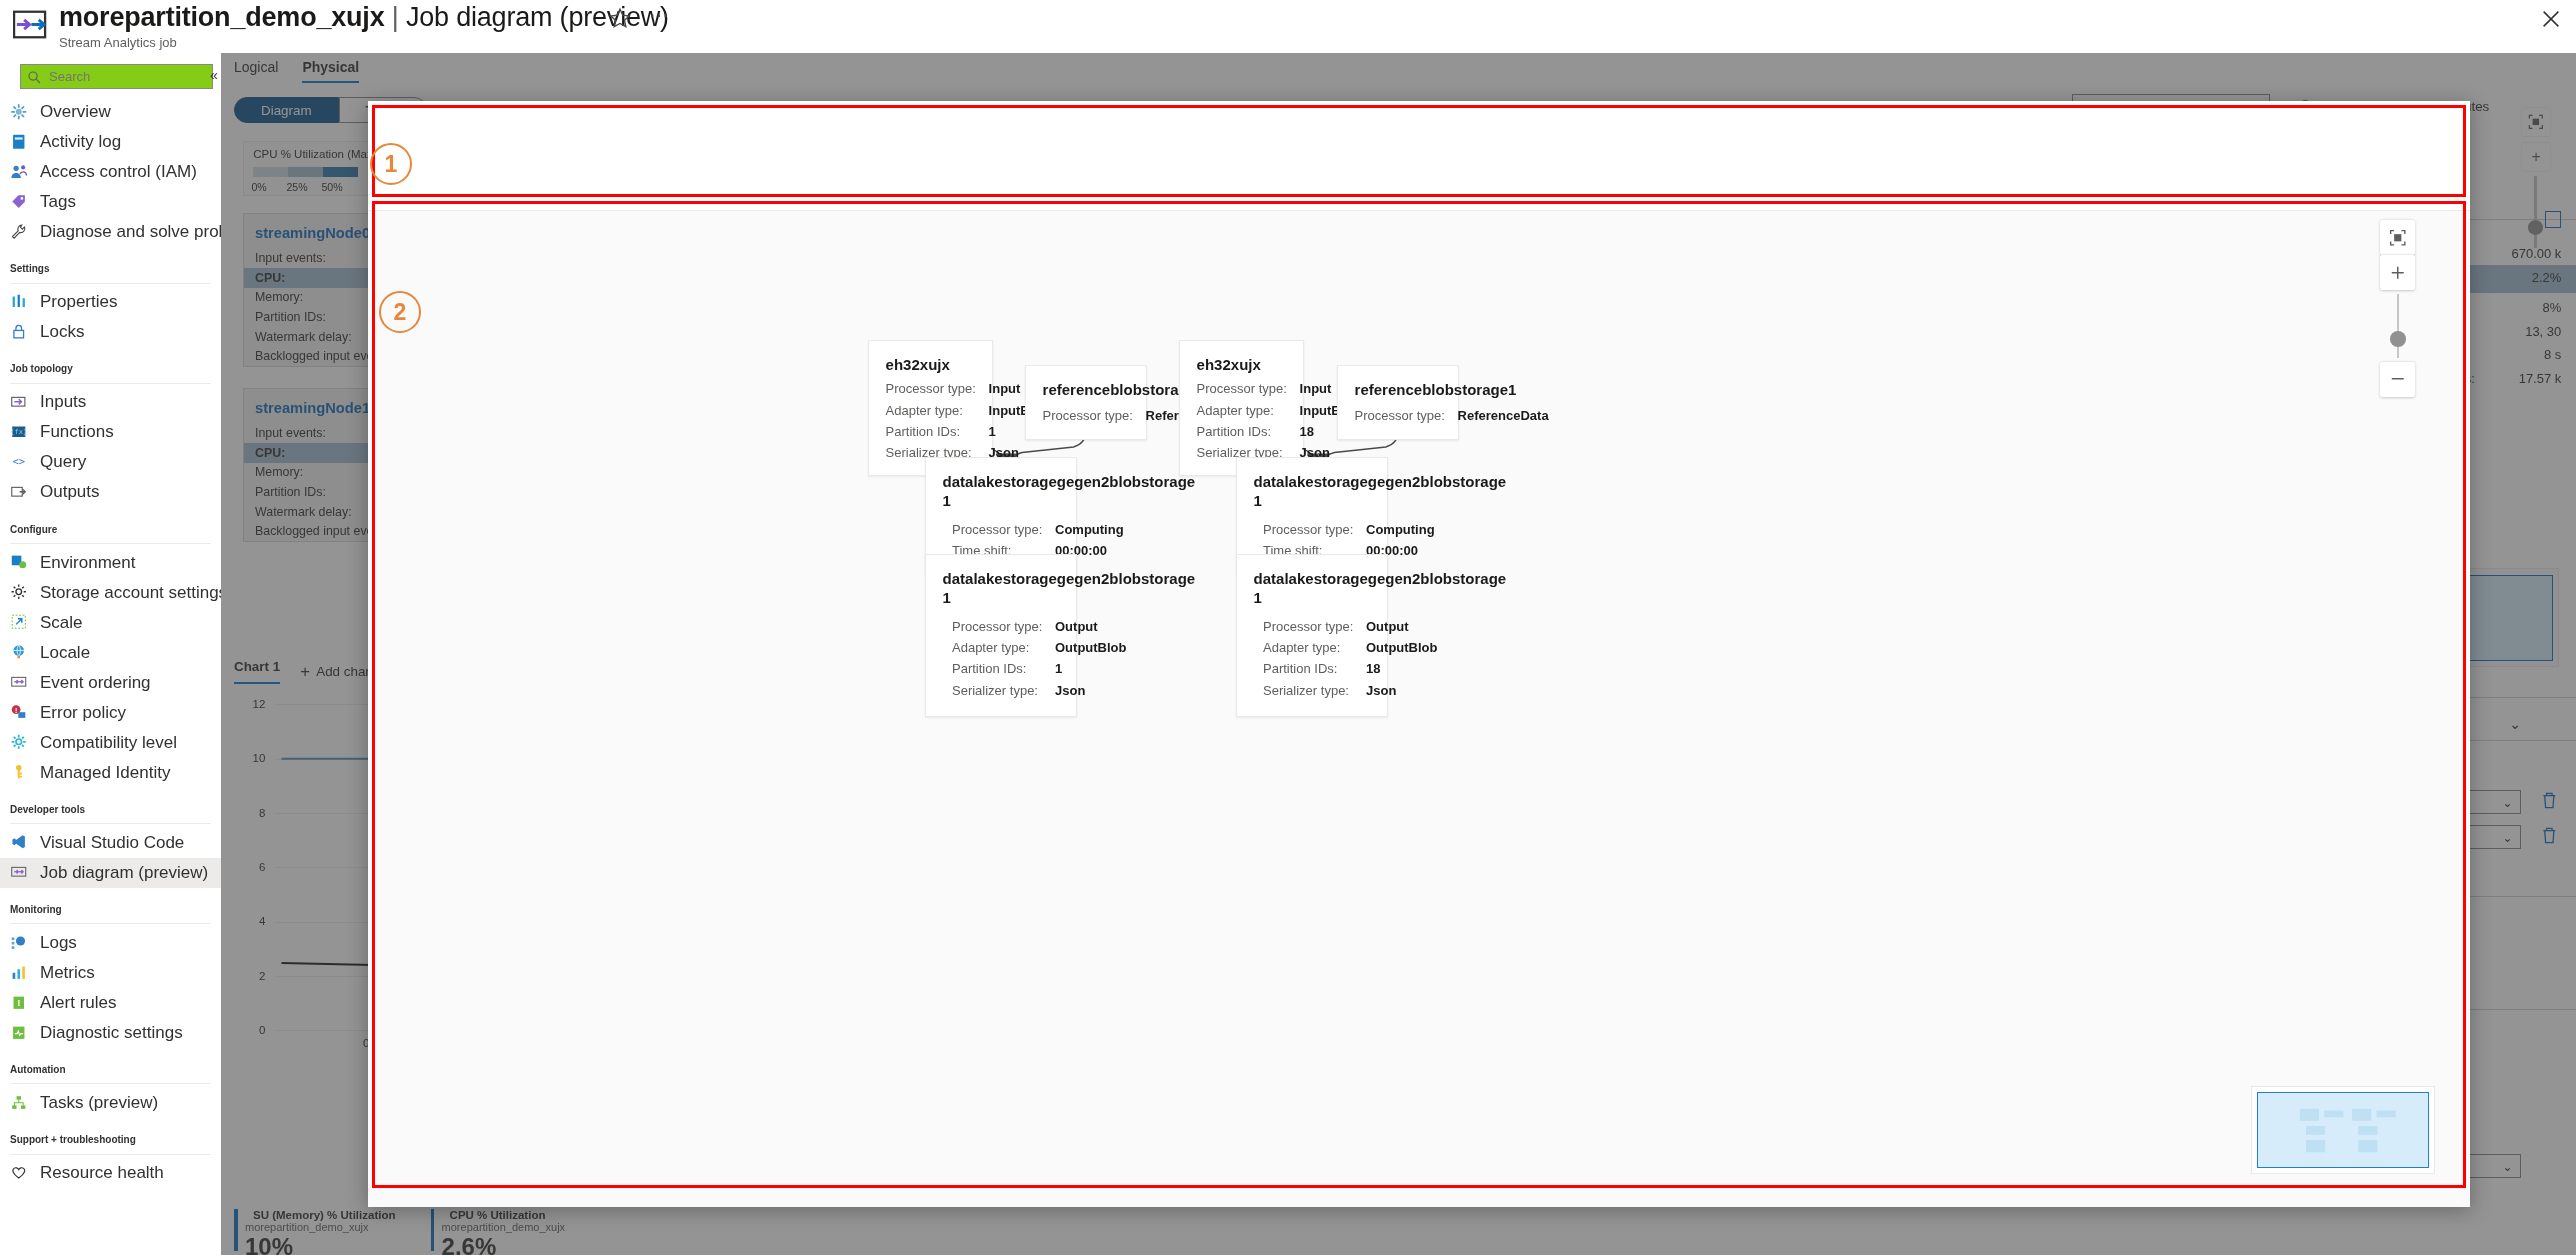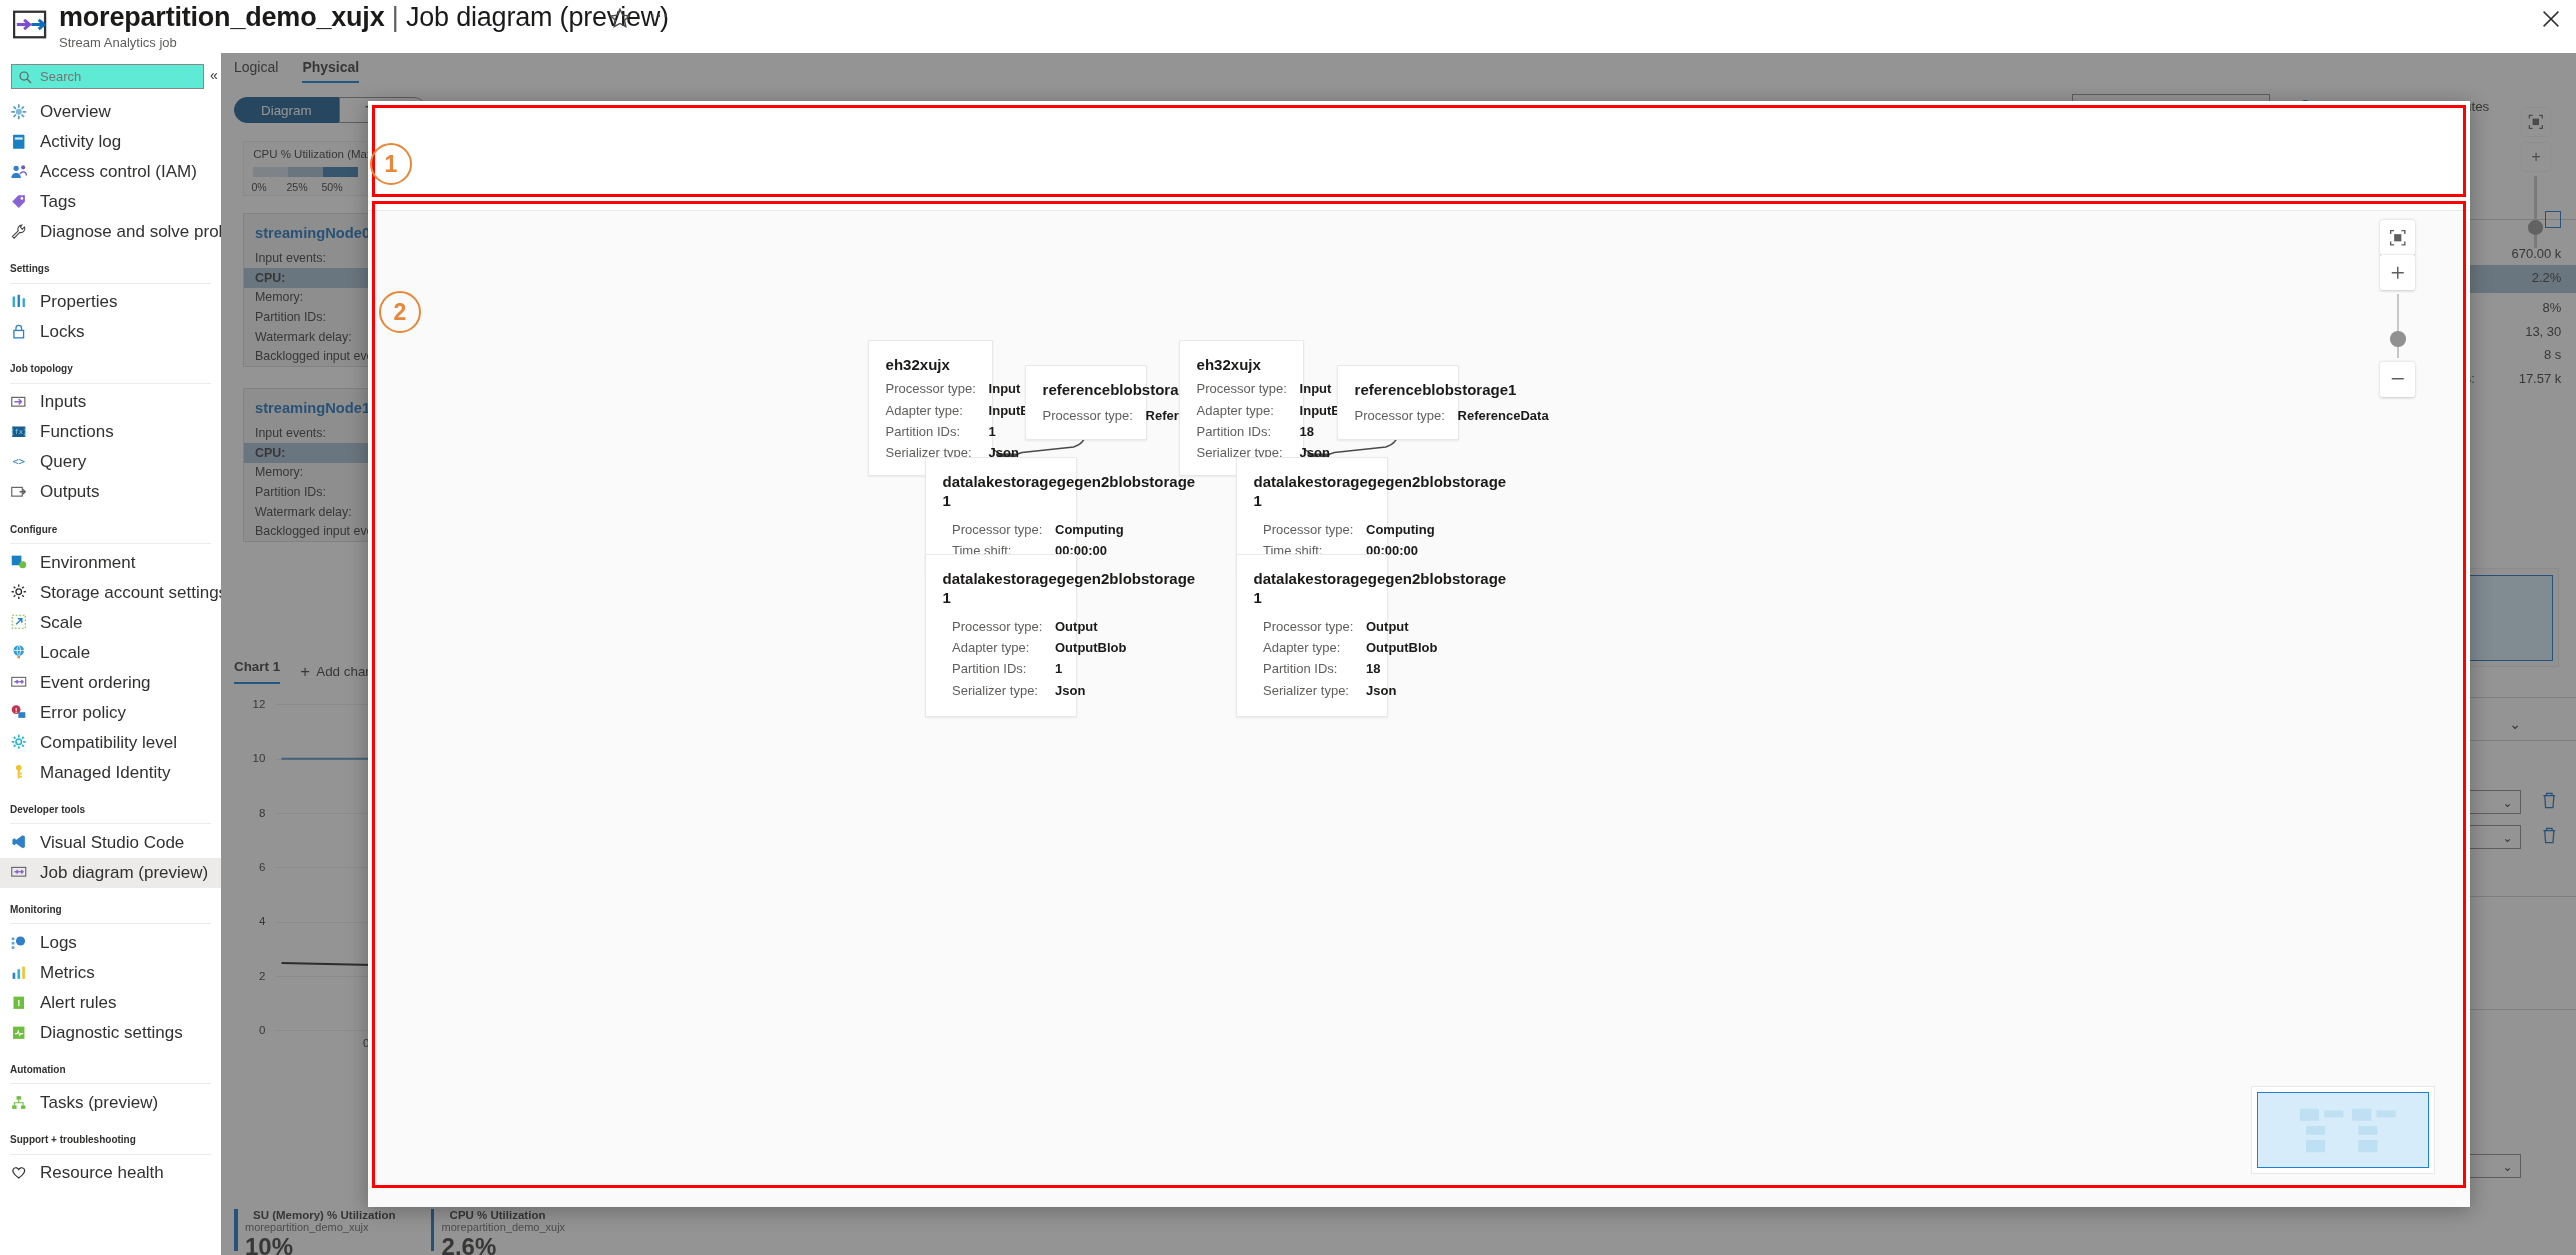--- a/index.html
+++ b/index.html
@@ -20,21 +20,21 @@
   .page-title { position: absolute; left: 59px; top: 1.8px; font-size: 27px; color: #1b1a19; letter-spacing: -0.2px; white-space: nowrap; }
   .page-title .bold { font-weight: bold; }
   .page-title .sep { color: #605e5c; font-weight: normal; }
   .page-subtitle { position: absolute; left: 59px; top: 35px; font-size: 13px; color: #605e5c; }
   .fav-star { position: absolute; left: 608px; top: 6.4px; width: 24px; height: 24px; cursor: pointer; }
   .more-dots { position: absolute; left: 647px; top: 7.4px; width: 24px; height: 24px; font-size: 20px; color: #494847; text-align: center; line-height: 16.6px; cursor: pointer; }
   .win-close { position: absolute; right: 13px; top: 7.4px; width: 24px; height: 24px; cursor: pointer; }
 
   
   .sidebar { position: absolute; left: 0; top: 53px; width: 221px; height: 1202px; background: #fff; overflow: hidden; }
-  .search-wrap { position: absolute; left: 11px; top: 11px; width: 193px; height: 25px; border: 0.9px solid #8a8886; background: #5eead4; }
+  .search-wrap { position: absolute; left: 20px; top: 11px; width: 193px; height: 25px; border: 0.9px solid #8a8886; background: #84cc16; }
   .search-wrap .mag { position: absolute; left: 6.4px; top: 4.6px; width: 14.7px; height: 14.7px; }
   .search-wrap input { position: absolute; left: 26px; top: 1.8px; width: 158px; height: 19.3px; border: 0; outline: 0; font-size: 13px; color: #323130; font-family: "Liberation Sans", sans-serif; background: transparent; }
   .collapse-chevrons { position: absolute; left: 210px; top: 14px; font-size: 14px; color: #323130; cursor: pointer; }
 
   .nav { position: absolute; left: 0; top: 44px; width: 221px; }
   .nav-item { position: relative; height: 30px; display: flex; align-items: center; padding-left: 10px; cursor: pointer; }
   .nav-item.active { background: #edebe9; }
   .nav-ico { width: 20px; height: 18.4px; flex: 0 0 20px; margin-right: 10px; position: relative; }
   .nav-label { font-size: 17px; color: #323130; white-space: nowrap; }
   .nav-group { padding-left: 10px; font-size: 10px; font-weight: bold; color: #323130; height: 31px; display: flex; align-items: flex-end; padding-bottom: 3.7px; }

